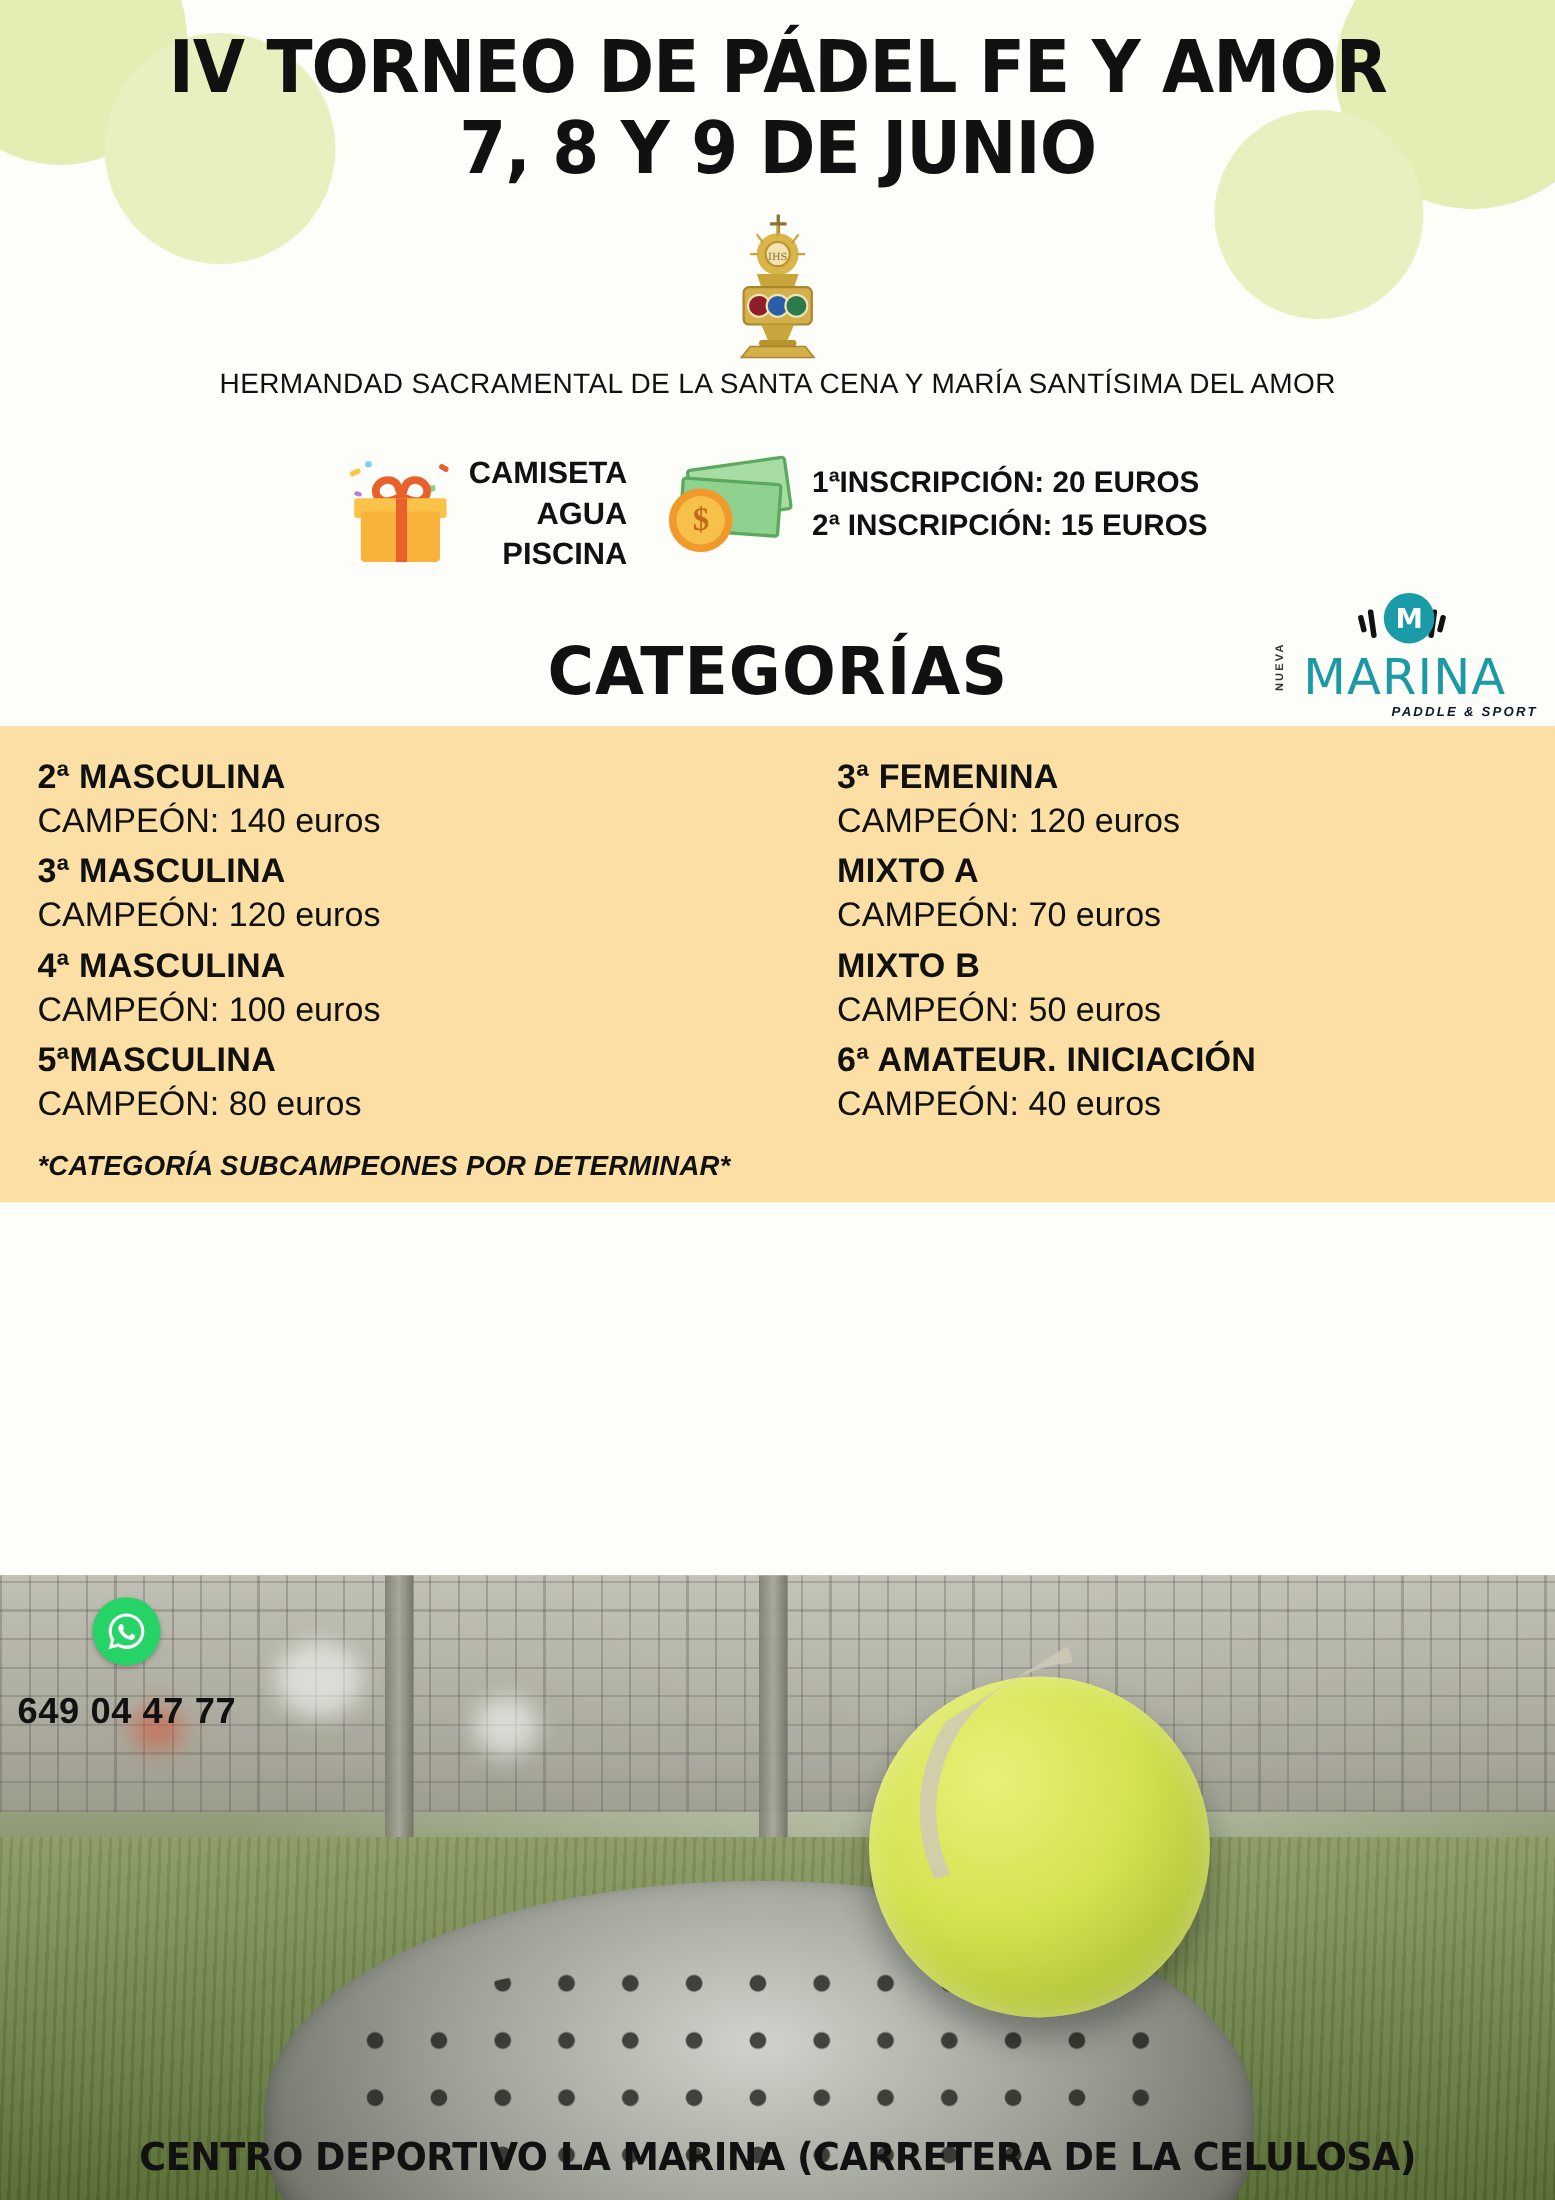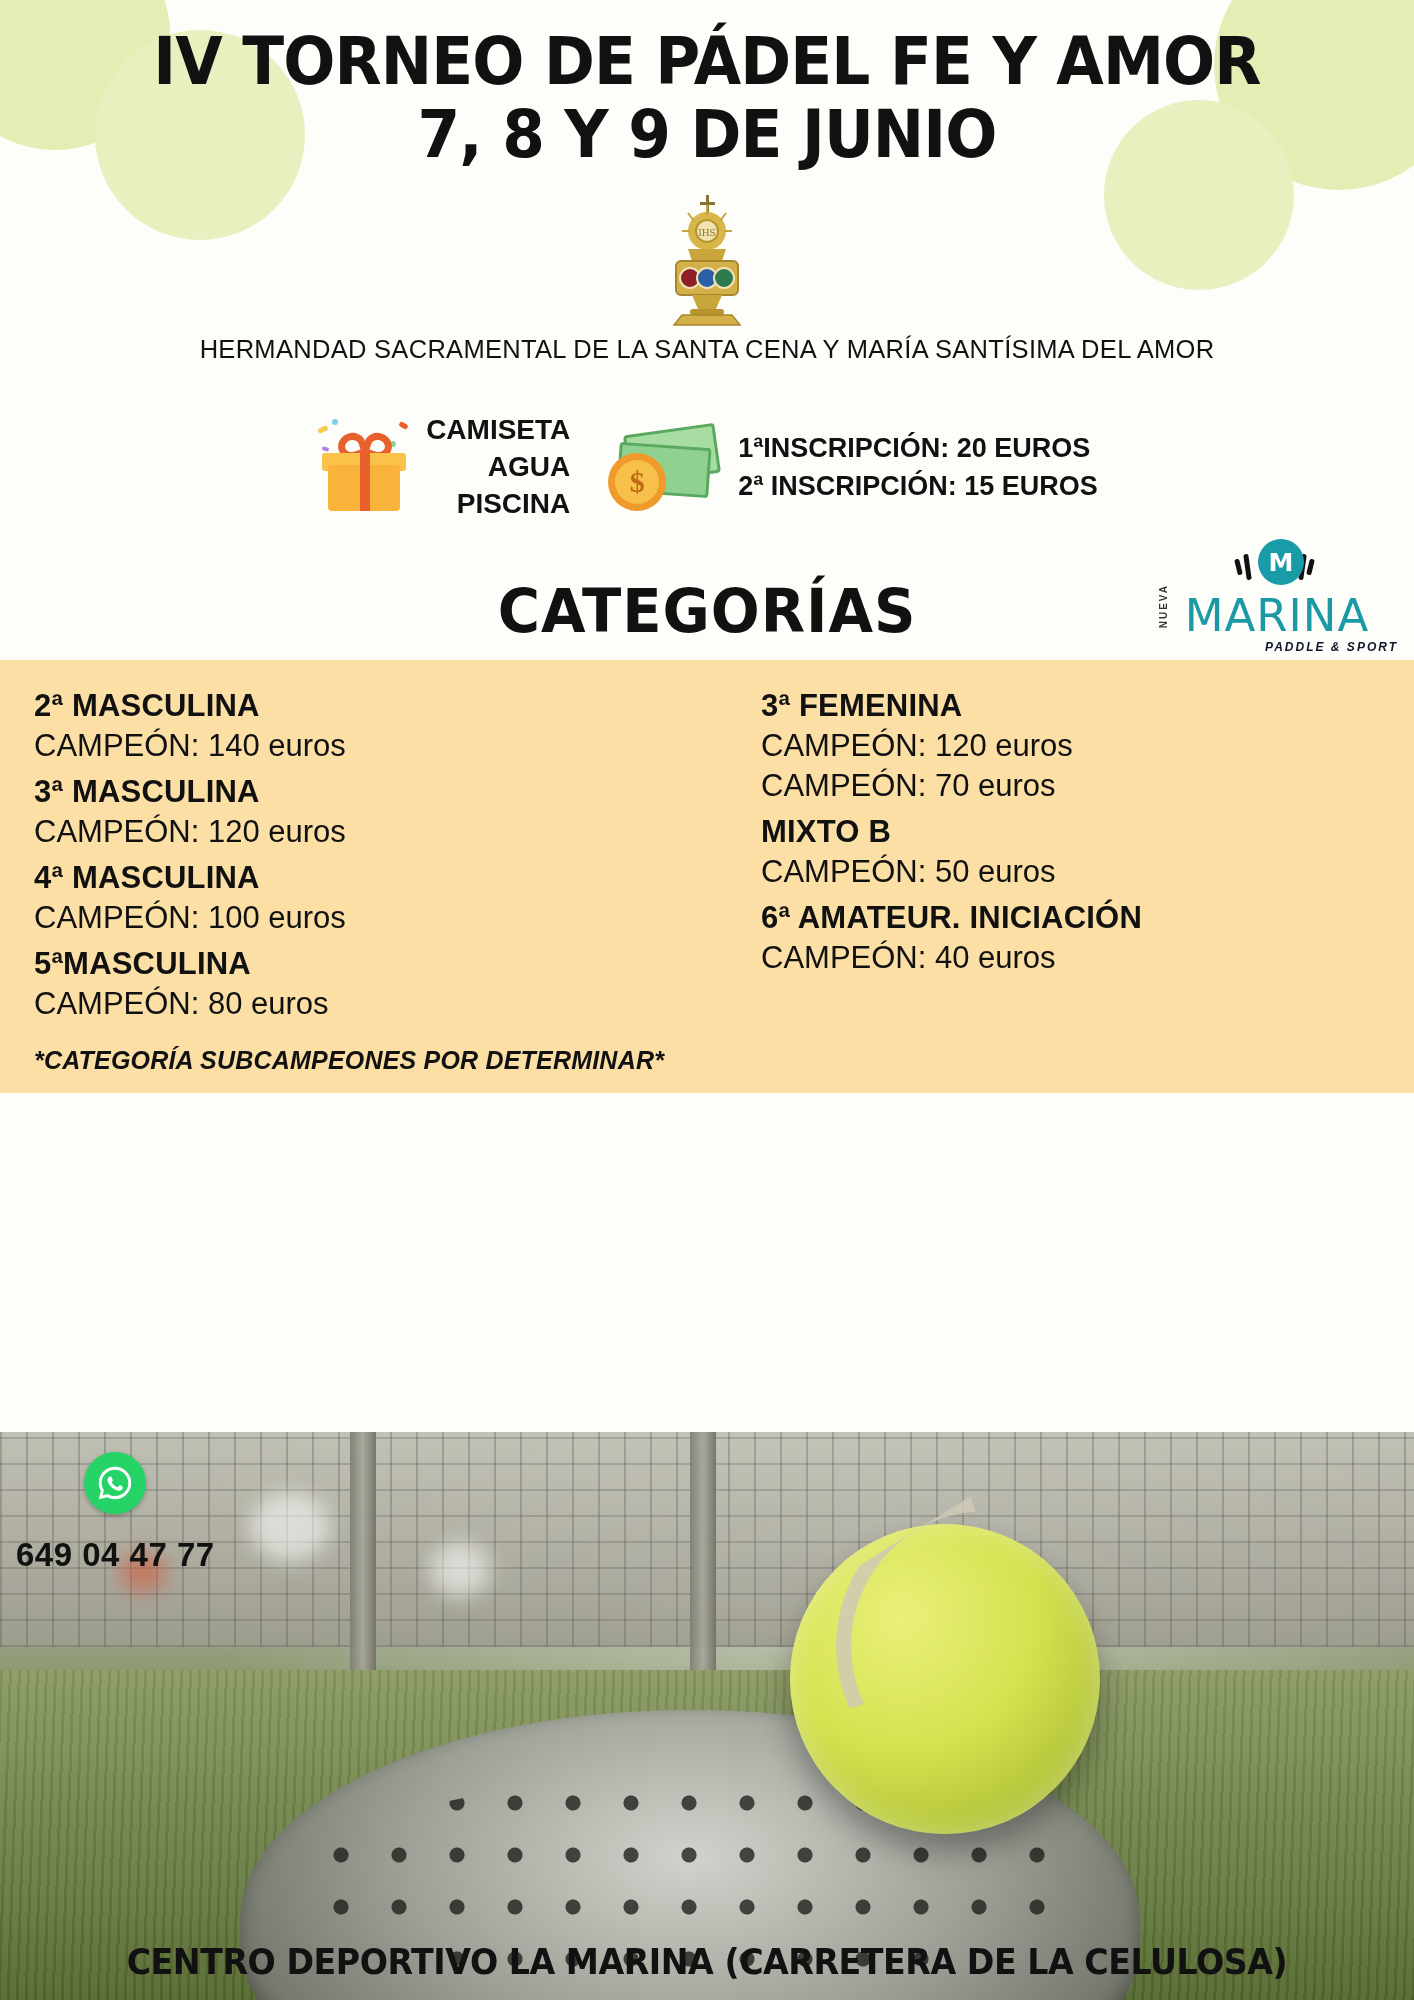--- a/index.html
+++ b/index.html
@@ -64,21 +64,21 @@
     margin-top: 4px;
     font-family: "Liberation Sans", sans-serif;
   }
 
   
   .perks-row {
     position: relative;
     z-index: 5;
     display: flex;
     justify-content: center;
-    align-items: center;
+    align-items: flex-start;
     gap: 34px;
     margin-top: 48px;
   }
   .perk-group, .price-group { display: flex; align-items: center; gap: 14px; }
   .perks-text {
     font-weight: bold;
     font-size: 28px;
     line-height: 1.32;
     text-align: right;
     color: #111;
@@ -407,20 +407,21 @@
         <div class="cat-name">3ª MASCULINA</div>
         <div class="cat-prize">CAMPEÓN: 120 euros</div>
         <div class="cat-name">4ª MASCULINA</div>
         <div class="cat-prize">CAMPEÓN: 100 euros</div>
         <div class="cat-name">5ªMASCULINA</div>
         <div class="cat-prize">CAMPEÓN: 80 euros</div>
       </div>
       <div class="cat-col right">
         <div class="cat-name">3ª FEMENINA</div>
         <div class="cat-prize">CAMPEÓN:  120 euros</div>
+        <div class="cat-name">MIXTO A</div>
         <div class="cat-prize">CAMPEÓN: 70 euros</div>
         <div class="cat-name">MIXTO B</div>
         <div class="cat-prize">CAMPEÓN: 50 euros</div>
         <div class="cat-name">6ª AMATEUR. INICIACIÓN</div>
         <div class="cat-prize">CAMPEÓN: 40 euros</div>
       </div>
     </div>
     <div class="cat-note">*CATEGORÍA SUBCAMPEONES POR DETERMINAR*</div>
   </div>
 

